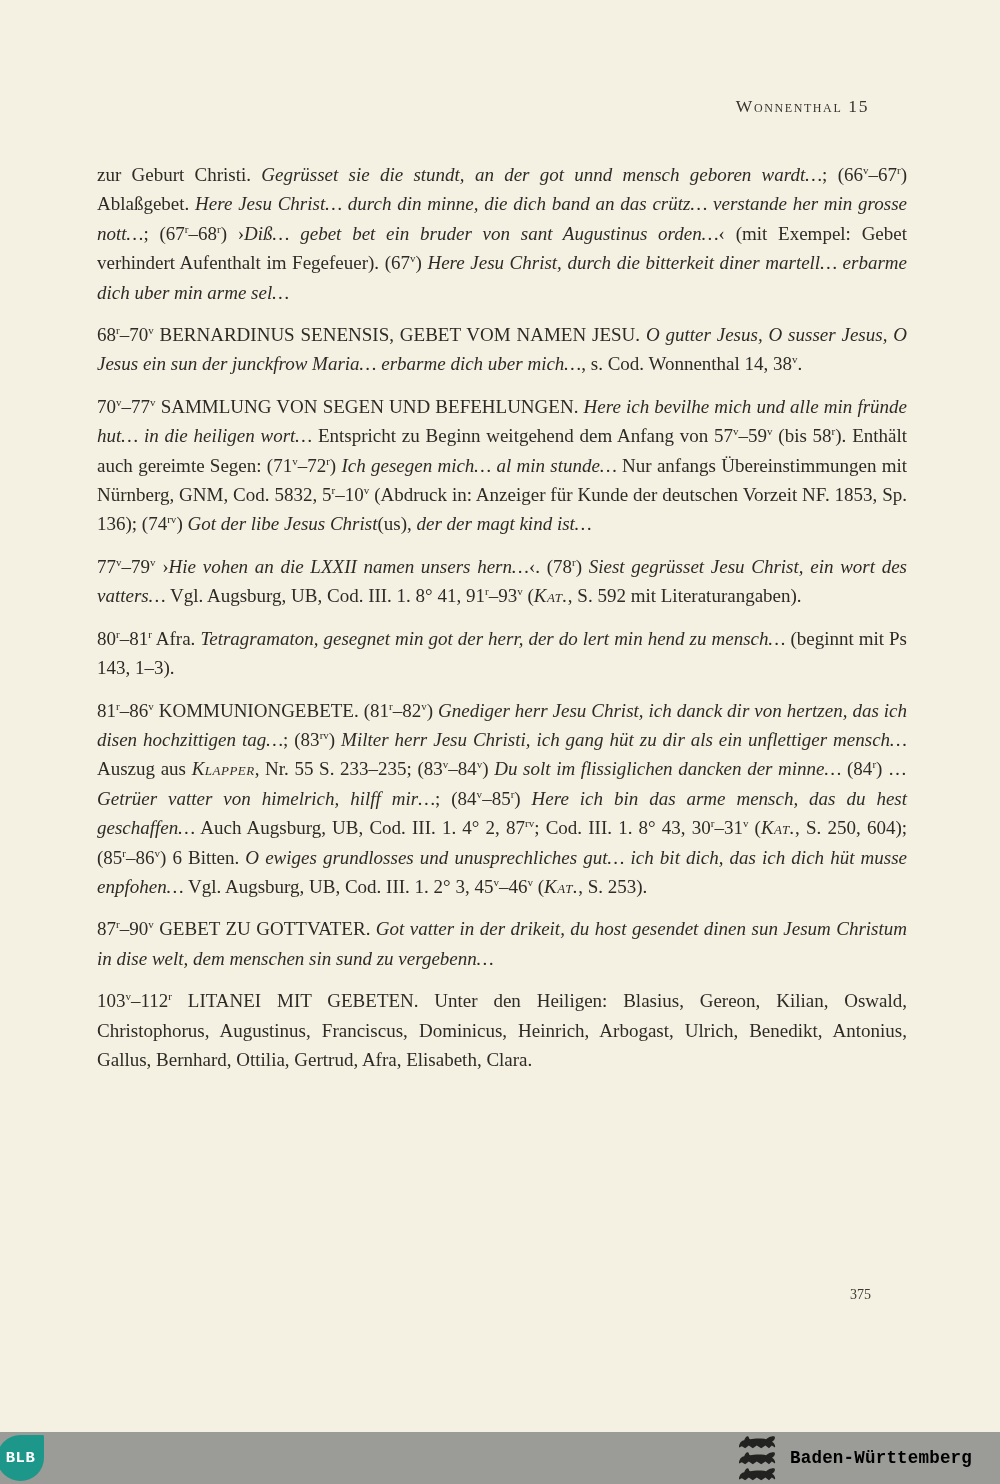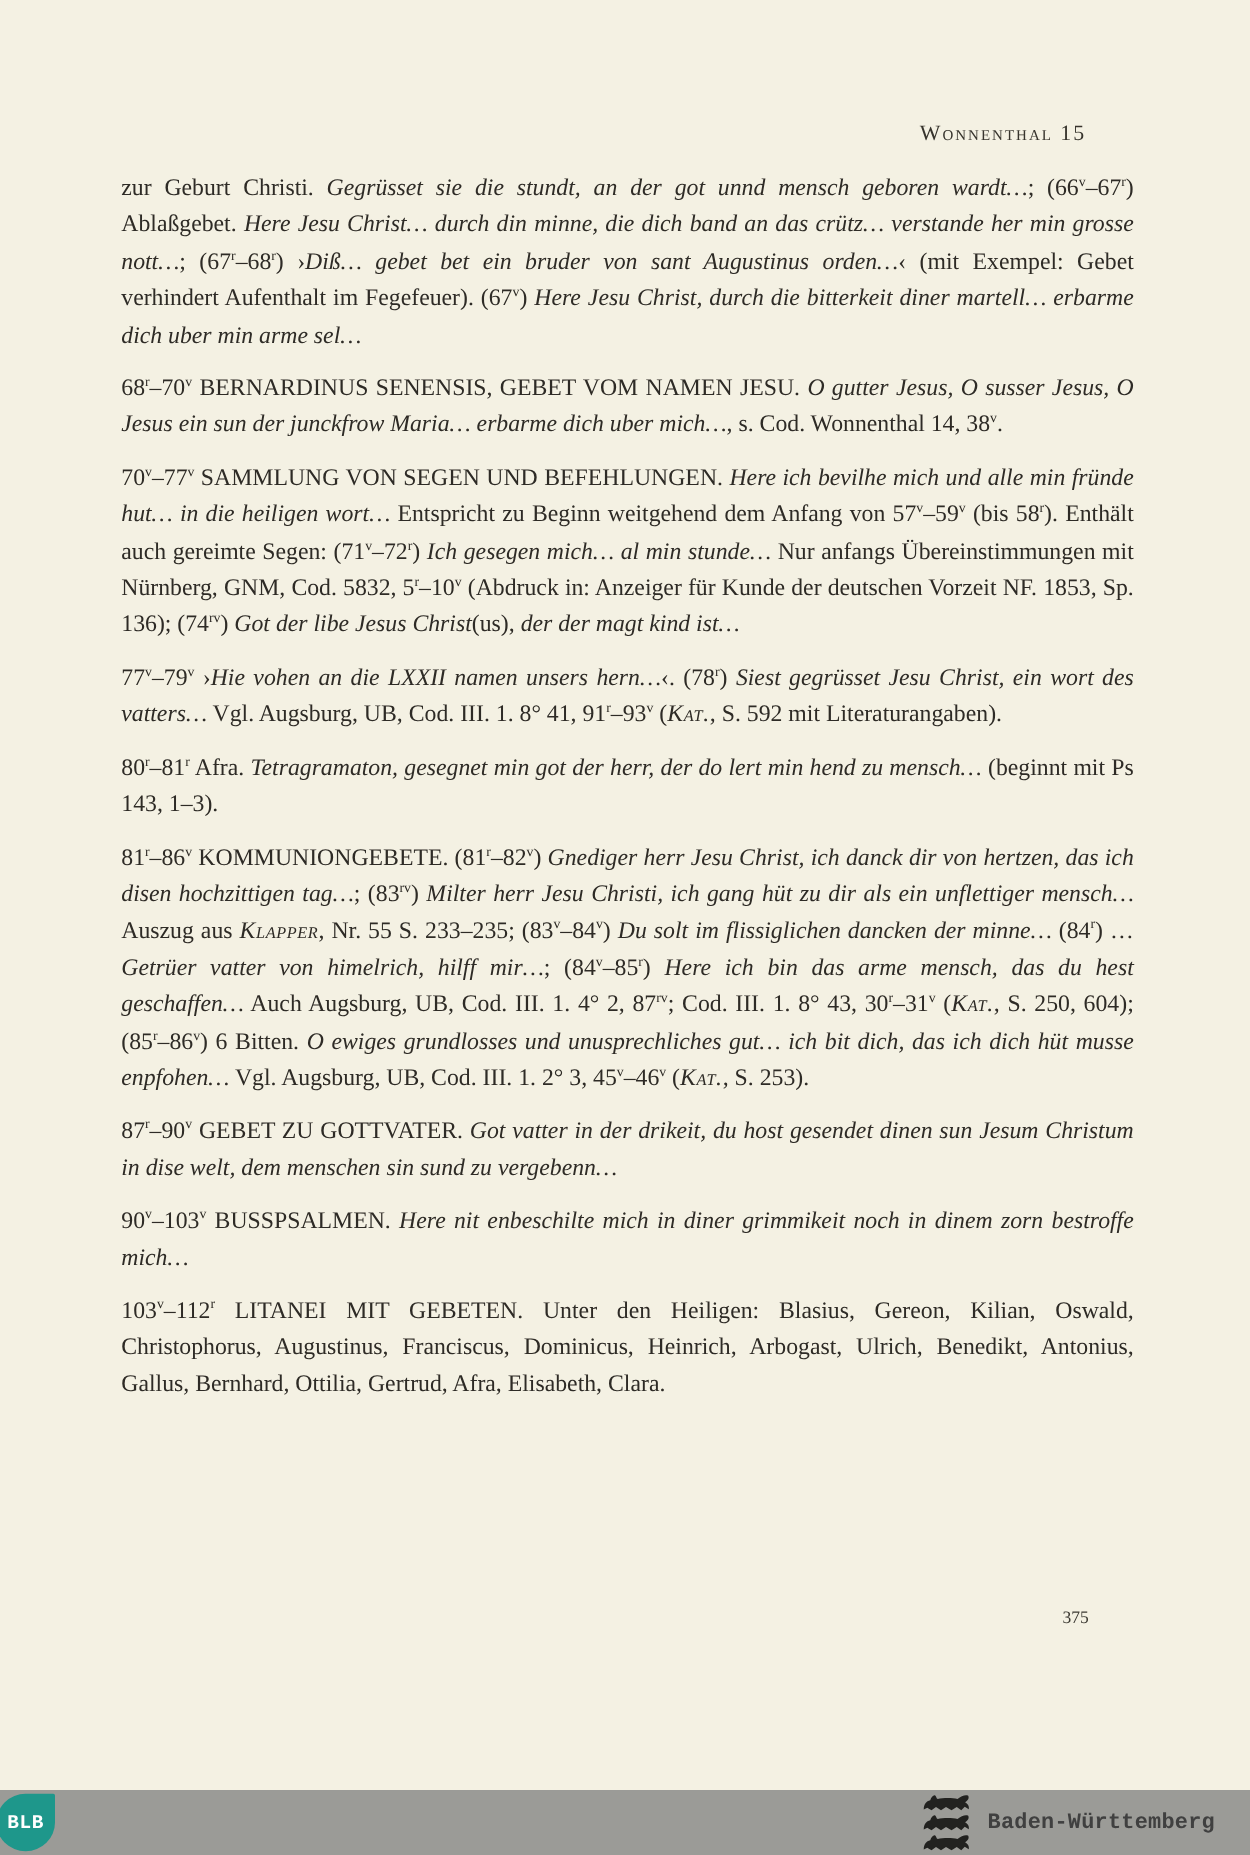--- a/index.html
+++ b/index.html
@@ -6,59 +6,58 @@
   html,body { background:#6f6f6c; }
   .page {
     position:relative; width:1000px; height:1484px; margin:0 auto;
     background:var(--paper,#f4f1e3); overflow:hidden;
     font-family:"Liberation Serif","DejaVu Serif",serif; color:var(--ink,#2e2b26);
   }
   .running-header {
     position:absolute; top:96px; right:131px;
     font-variant:small-caps; font-size:17.5px; letter-spacing:1.6px; color:#37342d;
   }
-  .content { position:absolute; left:97px; top:136px; width:810px; }
+  .content { position:absolute; left:97px; top:160px; width:810px; }
   .para { font-size:19px; line-height:29.4px; text-align:justify; margin-bottom:13px; }
   .para .it { font-style:italic; }
   .para .sc { font-variant:small-caps; letter-spacing:.5px;font-style:italic; }
   .para sup { font-size:.58em; line-height:0; vertical-align:super; }
   .page-number { position:absolute; top:1287px; right:129px; font-size:14px; color:#3b3932; }
   .footer {
     position:absolute; left:0; bottom:0; width:1000px; height:52px;
     background:var(--bar,#9b9b97); display:flex; align-items:center; justify-content:space-between;
     font-family:Liberation Mono, monospace;
   }
   .f-left { display:flex; align-items:center; height:100%; }
   .blb {
     width:47px; height:46px; margin-left:-3px; flex:none;
     background:var(--teal,#1e978b); border-radius:50% 3% 50% 50%;
     display:flex; align-items:center; justify-content:center;
     color:#ffffff; font-weight:bold; font-size:15.5px; letter-spacing:.5px;
   }
   .libname { margin-left:13px; font-weight:bold; font-size:15.5px; line-height:18.5px; color:#2c2c28; letter-spacing:.4px; }
-  .f-right { display:flex; align-items:center; margin-right:28px; gap:11px; color:#404040; }
+  .f-right { display:flex; align-items:center; margin-right:28px; gap:11px; color:#000000; }
   .arms { display:block; }
   .state { font-size:17.5px; font-weight:bold; letter-spacing:.2px; }
 </style>
 </head>
 <body>
 
 <div class="page">
 
   <div class="running-header">Wonnenthal 15</div>
 
   <div class="content">
       <p class="para"><span>zur Geburt Christi. </span><span class="it">Gegrüsset sie die stundt, an der got unnd mensch geboren wardt…</span><span>; (66</span><sup>v</sup><span>–67</span><sup>r</sup><span>) Ablaßgebet. </span><span class="it">Here Jesu Christ… durch din minne, die dich band an das crütz… verstande her min grosse nott…</span><span>; (67</span><sup>r</sup><span>–68</span><sup>r</sup><span>) ›</span><span class="it">Diß… gebet bet ein bruder von sant Augustinus orden…</span><span>‹ (mit Exempel: Gebet verhindert Aufenthalt im Fegefeuer). (67</span><sup>v</sup><span>) </span><span class="it">Here Jesu Christ, durch die bitterkeit diner martell… erbarme dich uber min arme sel…</span></p>
       <p class="para"><span>68</span><sup>r</sup><span>–70</span><sup>v</sup><span> BERNARDINUS SENENSIS, GEBET VOM NAMEN JESU. </span><span class="it">O gutter Jesus, O susser Jesus, O Jesus ein sun der junckfrow Maria… erbarme dich uber mich…</span><span>, s. Cod. Wonnenthal 14, 38</span><sup>v</sup><span>.</span></p>
       <p class="para"><span>70</span><sup>v</sup><span>–77</span><sup>v</sup><span> SAMMLUNG VON SEGEN UND BEFEHLUNGEN. </span><span class="it">Here ich bevilhe mich und alle min fründe hut… in die heiligen wort…</span><span> Entspricht zu Beginn weitgehend dem Anfang von 57</span><sup>v</sup><span>–59</span><sup>v</sup><span> (bis 58</span><sup>r</sup><span>). Enthält auch gereimte Segen: (71</span><sup>v</sup><span>–72</span><sup>r</sup><span>) </span><span class="it">Ich gesegen mich… al min stunde…</span><span> Nur anfangs Übereinstimmungen mit Nürnberg, GNM, Cod. 5832, 5</span><sup>r</sup><span>–10</span><sup>v</sup><span> (Abdruck in: Anzeiger für Kunde der deutschen Vorzeit NF. 1853, Sp. 136); (74</span><sup>rv</sup><span>) </span><span class="it">Got der libe Jesus Christ</span><span>(us), </span><span class="it">der der magt kind ist…</span></p>
       <p class="para"><span>77</span><sup>v</sup><span>–79</span><sup>v</sup><span> ›</span><span class="it">Hie vohen an die LXXII namen unsers hern…</span><span>‹. (78</span><sup>r</sup><span>) </span><span class="it">Siest gegrüsset Jesu Christ, ein wort des vatters…</span><span> Vgl. Augsburg, UB, Cod. III. 1. 8° 41, 91</span><sup>r</sup><span>–93</span><sup>v</sup><span> (</span><span class="sc">Kat.</span><span>, S. 592 mit Literaturangaben).</span></p>
       <p class="para"><span>80</span><sup>r</sup><span>–81</span><sup>r</sup><span> Afra. </span><span class="it">Tetragramaton, gesegnet min got der herr, der do lert min hend zu mensch…</span><span> (beginnt mit Ps 143, 1–3).</span></p>
       <p class="para"><span>81</span><sup>r</sup><span>–86</span><sup>v</sup><span> KOMMUNIONGEBETE. (81</span><sup>r</sup><span>–82</span><sup>v</sup><span>) </span><span class="it">Gnediger herr Jesu Christ, ich danck dir von hertzen, das ich disen hochzittigen tag…</span><span>; (83</span><sup>rv</sup><span>) </span><span class="it">Milter herr Jesu Christi, ich gang hüt zu dir als ein unflettiger mensch…</span><span> Auszug aus </span><span class="sc">Klapper</span><span>, Nr. 55 S. 233–235; (83</span><sup>v</sup><span>–84</span><sup>v</sup><span>) </span><span class="it">Du solt im flissiglichen dancken der minne…</span><span> (84</span><sup>r</sup><span>) … </span><span class="it">Getrüer vatter von himelrich, hilff mir…</span><span>; (84</span><sup>v</sup><span>–85</span><sup>r</sup><span>) </span><span class="it">Here ich bin das arme mensch, das du hest geschaffen…</span><span> Auch Augsburg, UB, Cod. III. 1. 4° 2, 87</span><sup>rv</sup><span>; Cod. III. 1. 8° 43, 30</span><sup>r</sup><span>–31</span><sup>v</sup><span> (</span><span class="sc">Kat.</span><span>, S. 250, 604); (85</span><sup>r</sup><span>–86</span><sup>v</sup><span>) 6 Bitten. </span><span class="it">O ewiges grundlosses und unusprechliches gut… ich bit dich, das ich dich hüt musse enpfohen…</span><span> Vgl. Augsburg, UB, Cod. III. 1. 2° 3, 45</span><sup>v</sup><span>–46</span><sup>v</sup><span> (</span><span class="sc">Kat.</span><span>, S. 253).</span></p>
       <p class="para"><span>87</span><sup>r</sup><span>–90</span><sup>v</sup><span> GEBET ZU GOTTVATER. </span><span class="it">Got vatter in der drikeit, du host gesendet dinen sun Jesum Christum in dise welt, dem menschen sin sund zu vergebenn…</span></p>
-      <p class="para"><span>90</span><sup>v</sup><span>–103</span><sup>v</sup><span> BUSSPSALMEN. </span><span class="it">Here nit enbeschilte mich in diner grimmikeit noch in dinem zorn bestroffe mich…</span></p>
       <p class="para"><span>103</span><sup>v</sup><span>–112</span><sup>r</sup><span> LITANEI MIT GEBETEN. Unter den Heiligen: Blasius, Gereon, Kilian, Oswald, Christophorus, Augustinus, Franciscus, Dominicus, Heinrich, Arbogast, Ulrich, Benedikt, Antonius, Gallus, Bernhard, Ottilia, Gertrud, Afra, Elisabeth, Clara.</span></p>
     </div>
 
   <div class="page-number">375</div>
 
   <div class="footer">
     <div class="f-left">
       <div class="blb">
         <span>BLB</span>
       </div>

